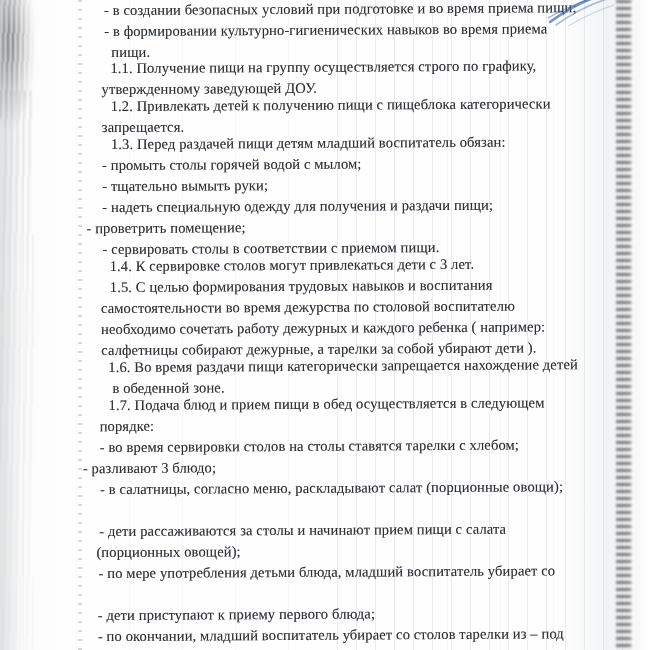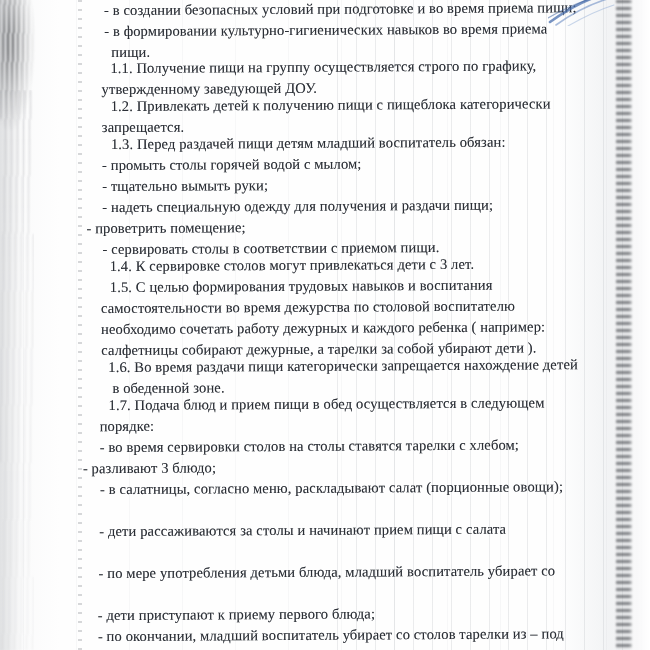--- a/index.html
+++ b/index.html
@@ -206,20 +206,21 @@
       <div class="ln" style="left: 99px; top: 321px;">необходимо сочетать работу дежурных и каждого ребенка ( например:</div>
       <div class="ln" style="left: 99px; top: 342px;">салфетницы собирают дежурные, а тарелки за собой убирают дети ).</div>
       <div class="ln" style="left: 106px; top: 359px;">1.6. Во время раздачи пищи категорически запрещается нахождение детей</div>
       <div class="ln" style="left: 98px; top: 380px; margin-left: 12px;">в обеденной зоне.</div>
       <div class="ln" style="left: 106px; top: 397px;">1.7. Подача блюд и прием пищи в обед осуществляется в следующем</div>
       <div class="ln" style="left: 97px; top: 418px;">порядке:</div>
       <div class="ln" style="left: 97px; top: 439px;">- во время сервировки столов на столы ставятся тарелки с хлебом;</div>
       <div class="ln" style="left: 80px; top: 460px;">- разливают 3 блюдо;</div>
       <div class="ln" style="left: 97px; top: 481px;">- в салатницы, согласно меню, раскладывают салат (порционные овощи);</div>
       <div class="ln" style="left: 96px; top: 523px;">- дети рассаживаются за столы и начинают прием пищи с салата</div>
+      <div class="ln" style="left: 93px; top: 544px;">(порционных овощей);</div>
       <div class="ln" style="left: 95px; top: 565px;">- по мере употребления детьми блюда, младший воспитатель убирает со</div>
       <div class="ln" style="left: 94px; top: 607px;">- дети приступают к приему первого блюда;</div>
       <div class="ln" style="left: 94px; top: 628px;">- по окончании, младший воспитатель убирает со столов тарелки из – под</div>
       <div class="ln" style="left: 92px; top: 649px;">первого;</div>
     </div>
 
   <div class="edge-right"></div>
   <div class="edge-right-soft"></div>
 
   <svg class="ink" viewBox="0 0 104 34">

